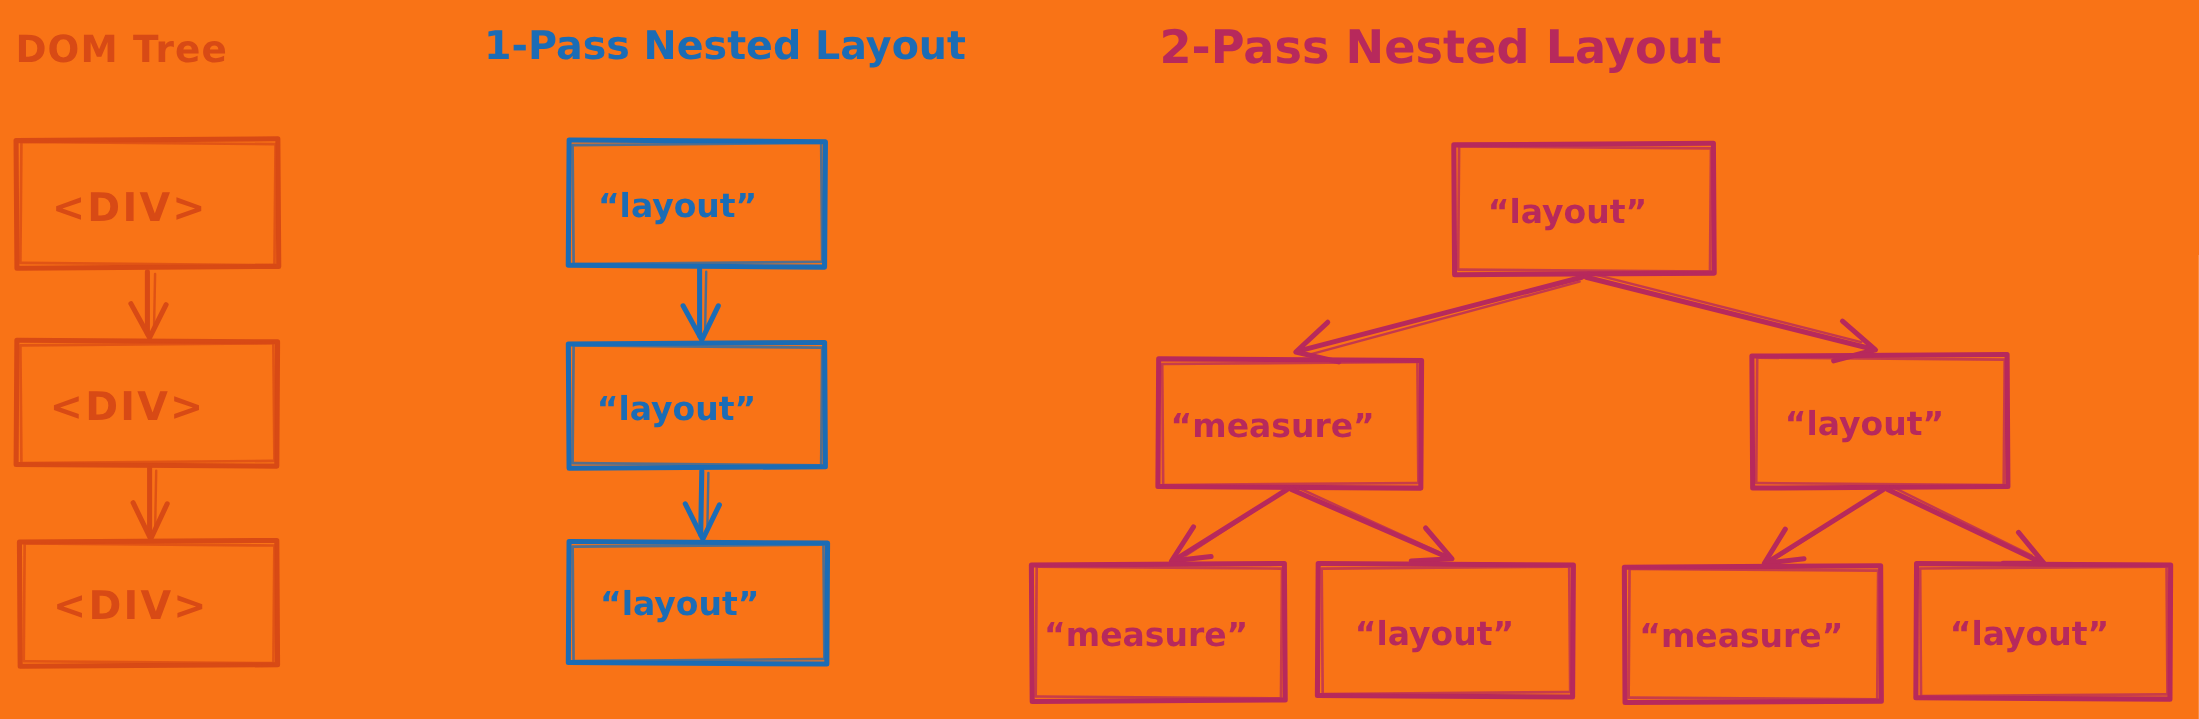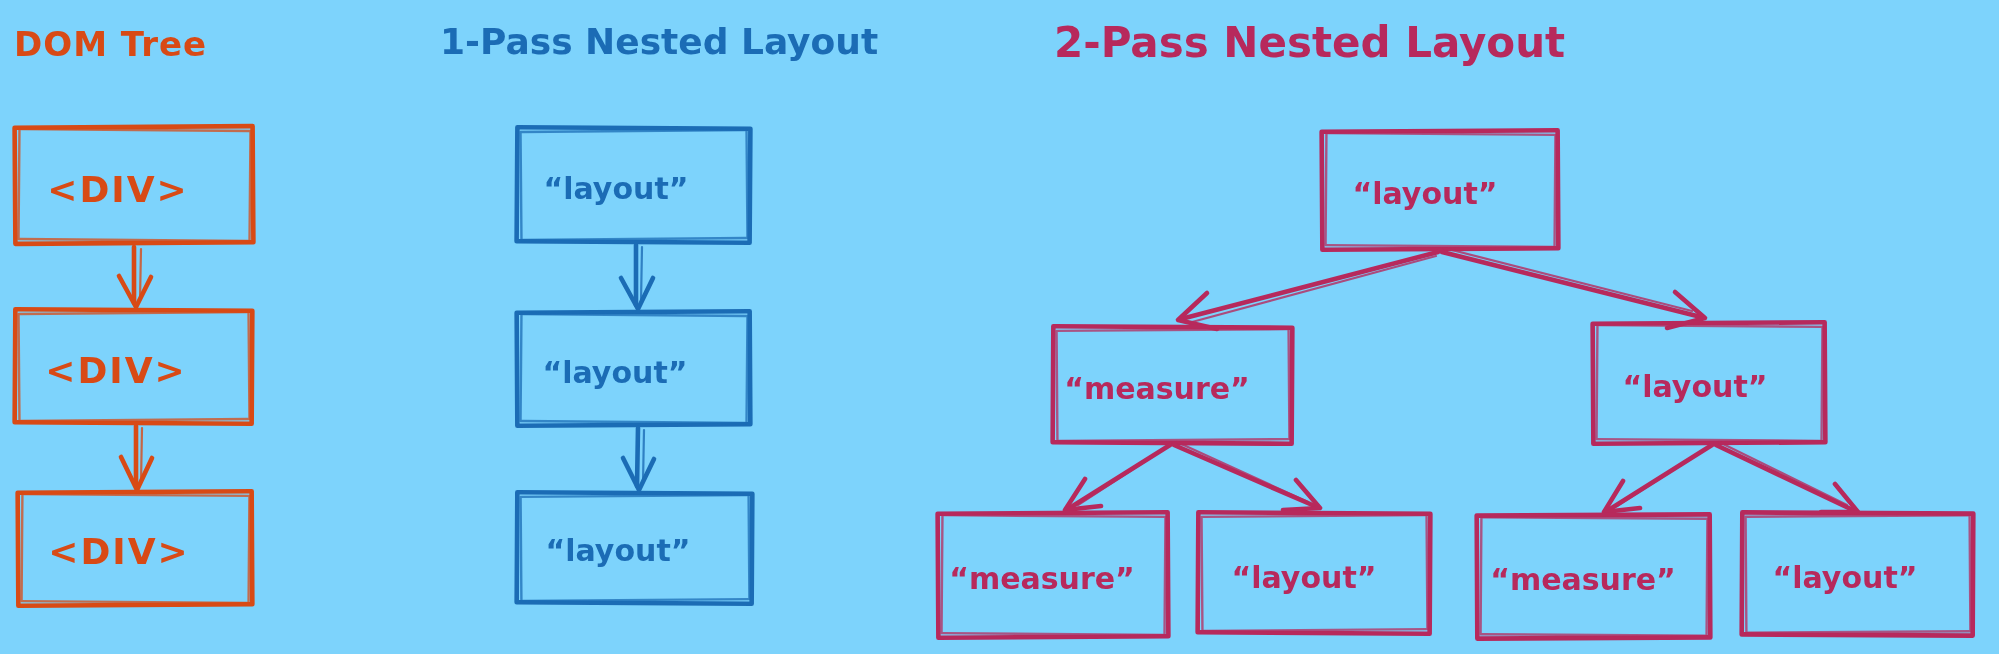--- a/index.html
+++ b/index.html
@@ -1,20 +1,20 @@
 <!DOCTYPE html>
 <html><head>
 <meta charset="utf-8">
 <style>
   html, body { margin: 0; padding: 0; background: #ffffff; }
   .canvas {
     position: relative;
     width: 1999px;
     height: 654px;
-    background: #7dd3fc;
+    background: #f97316;
     font-family: "DejaVu Sans", sans-serif;
     overflow: hidden;
   }
   svg { display: block; width: 1999px; height: 654px; }
   text {
     font-family: "DejaVu Sans", sans-serif;
     font-weight: bold;
   }
   .title-sm { font-size: 34px; letter-spacing: 1px; }
   .title-md { font-size: 36px; letter-spacing: 0px; }

